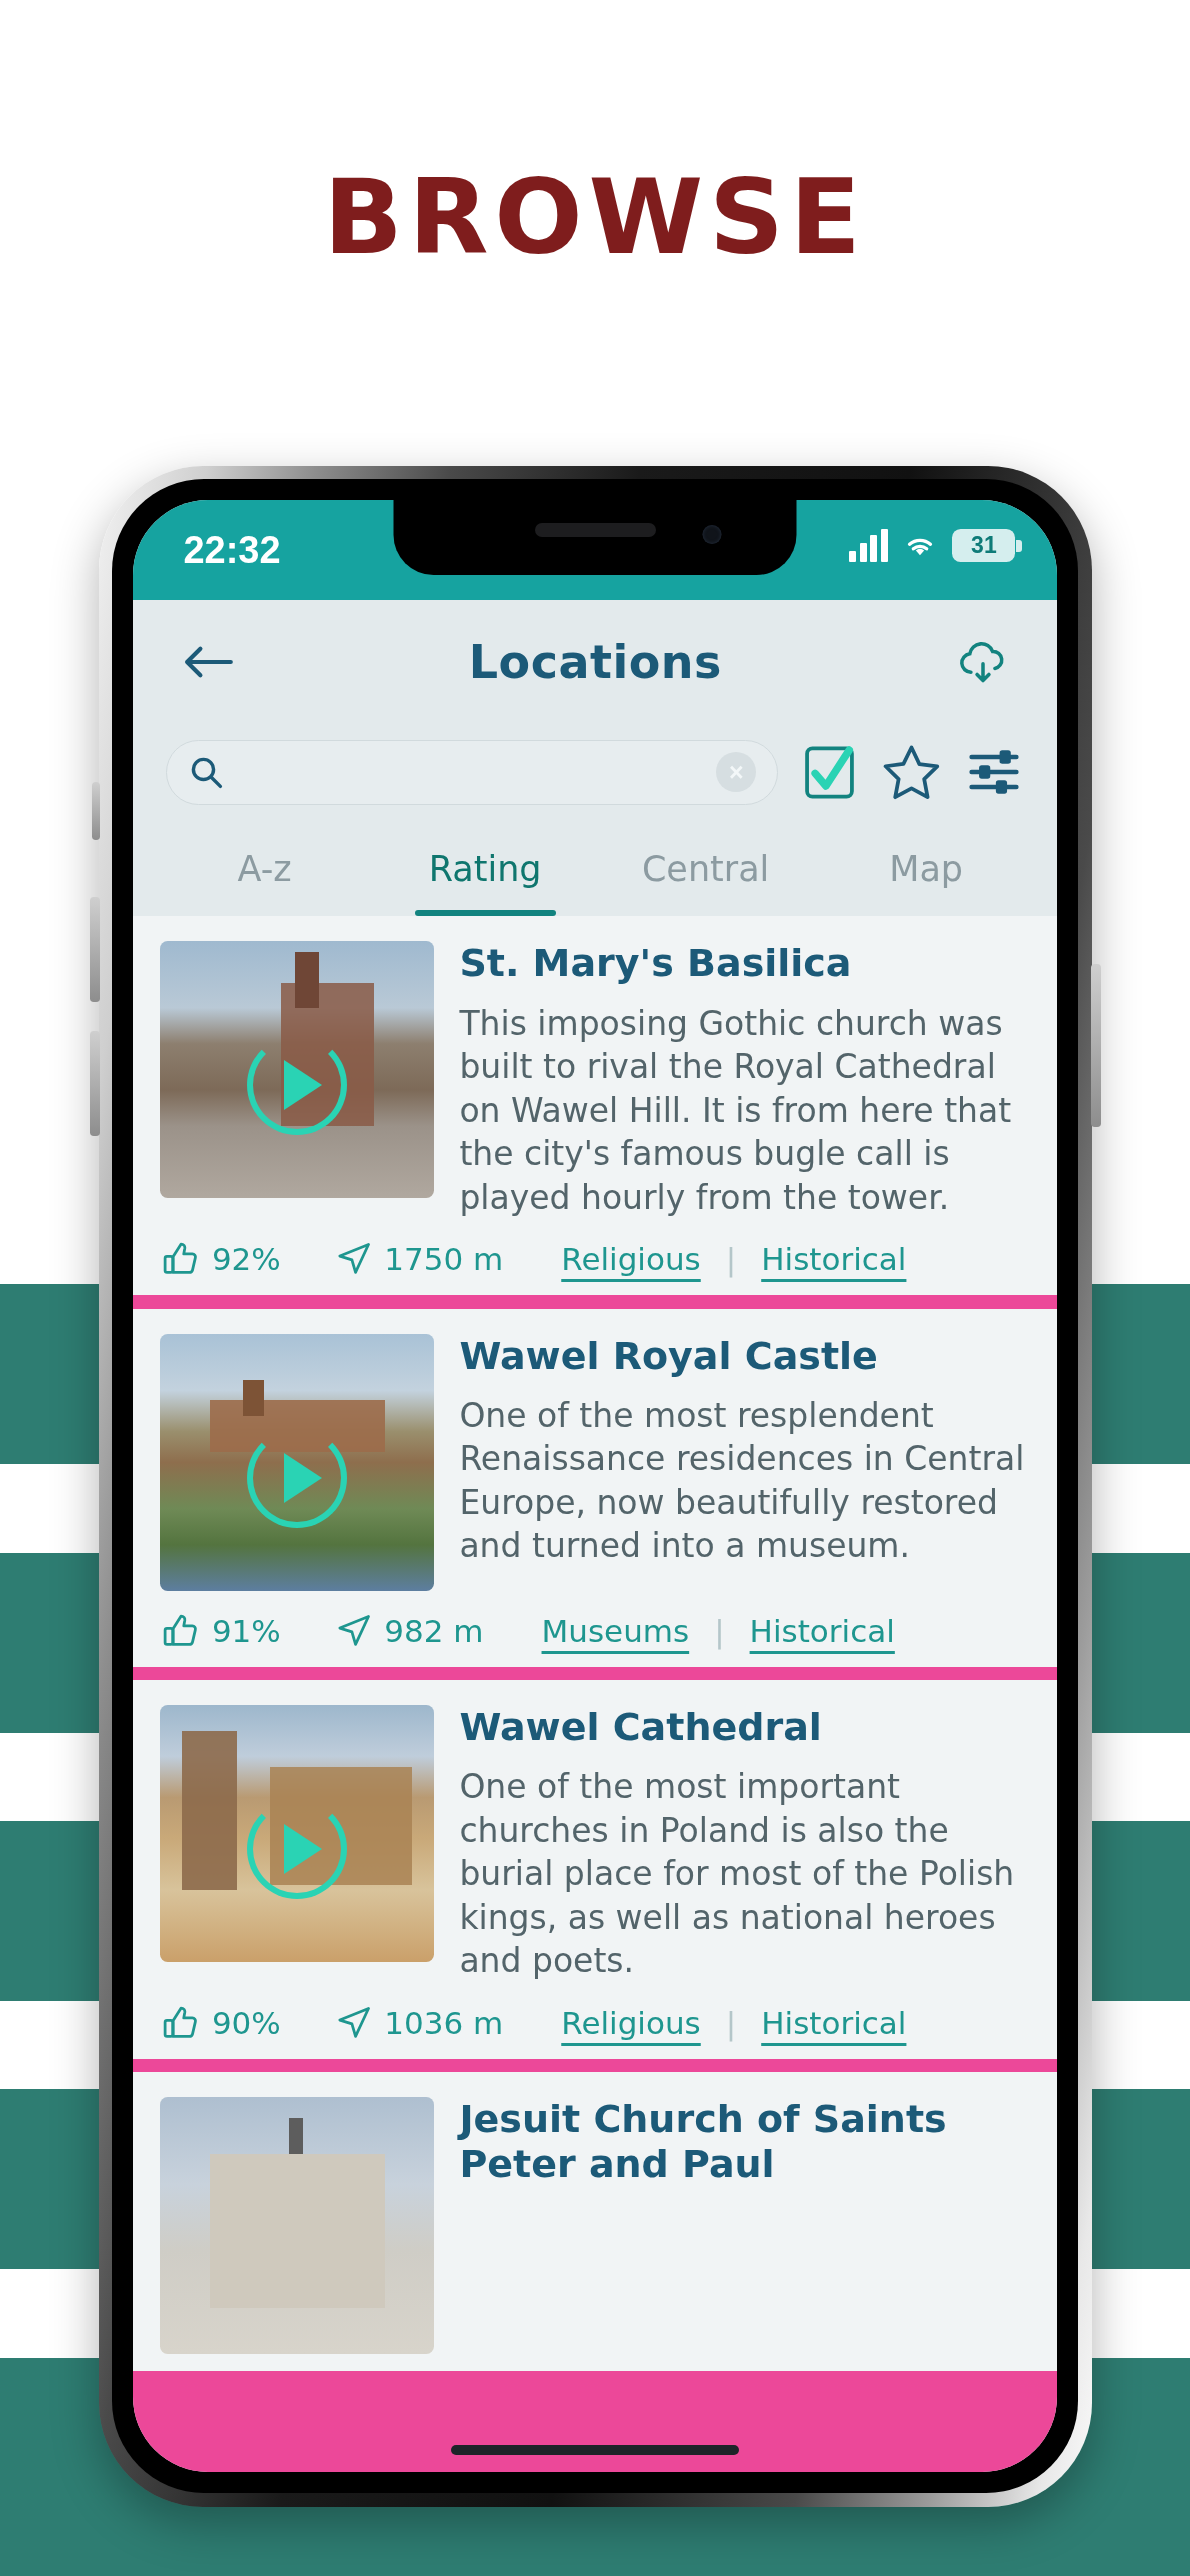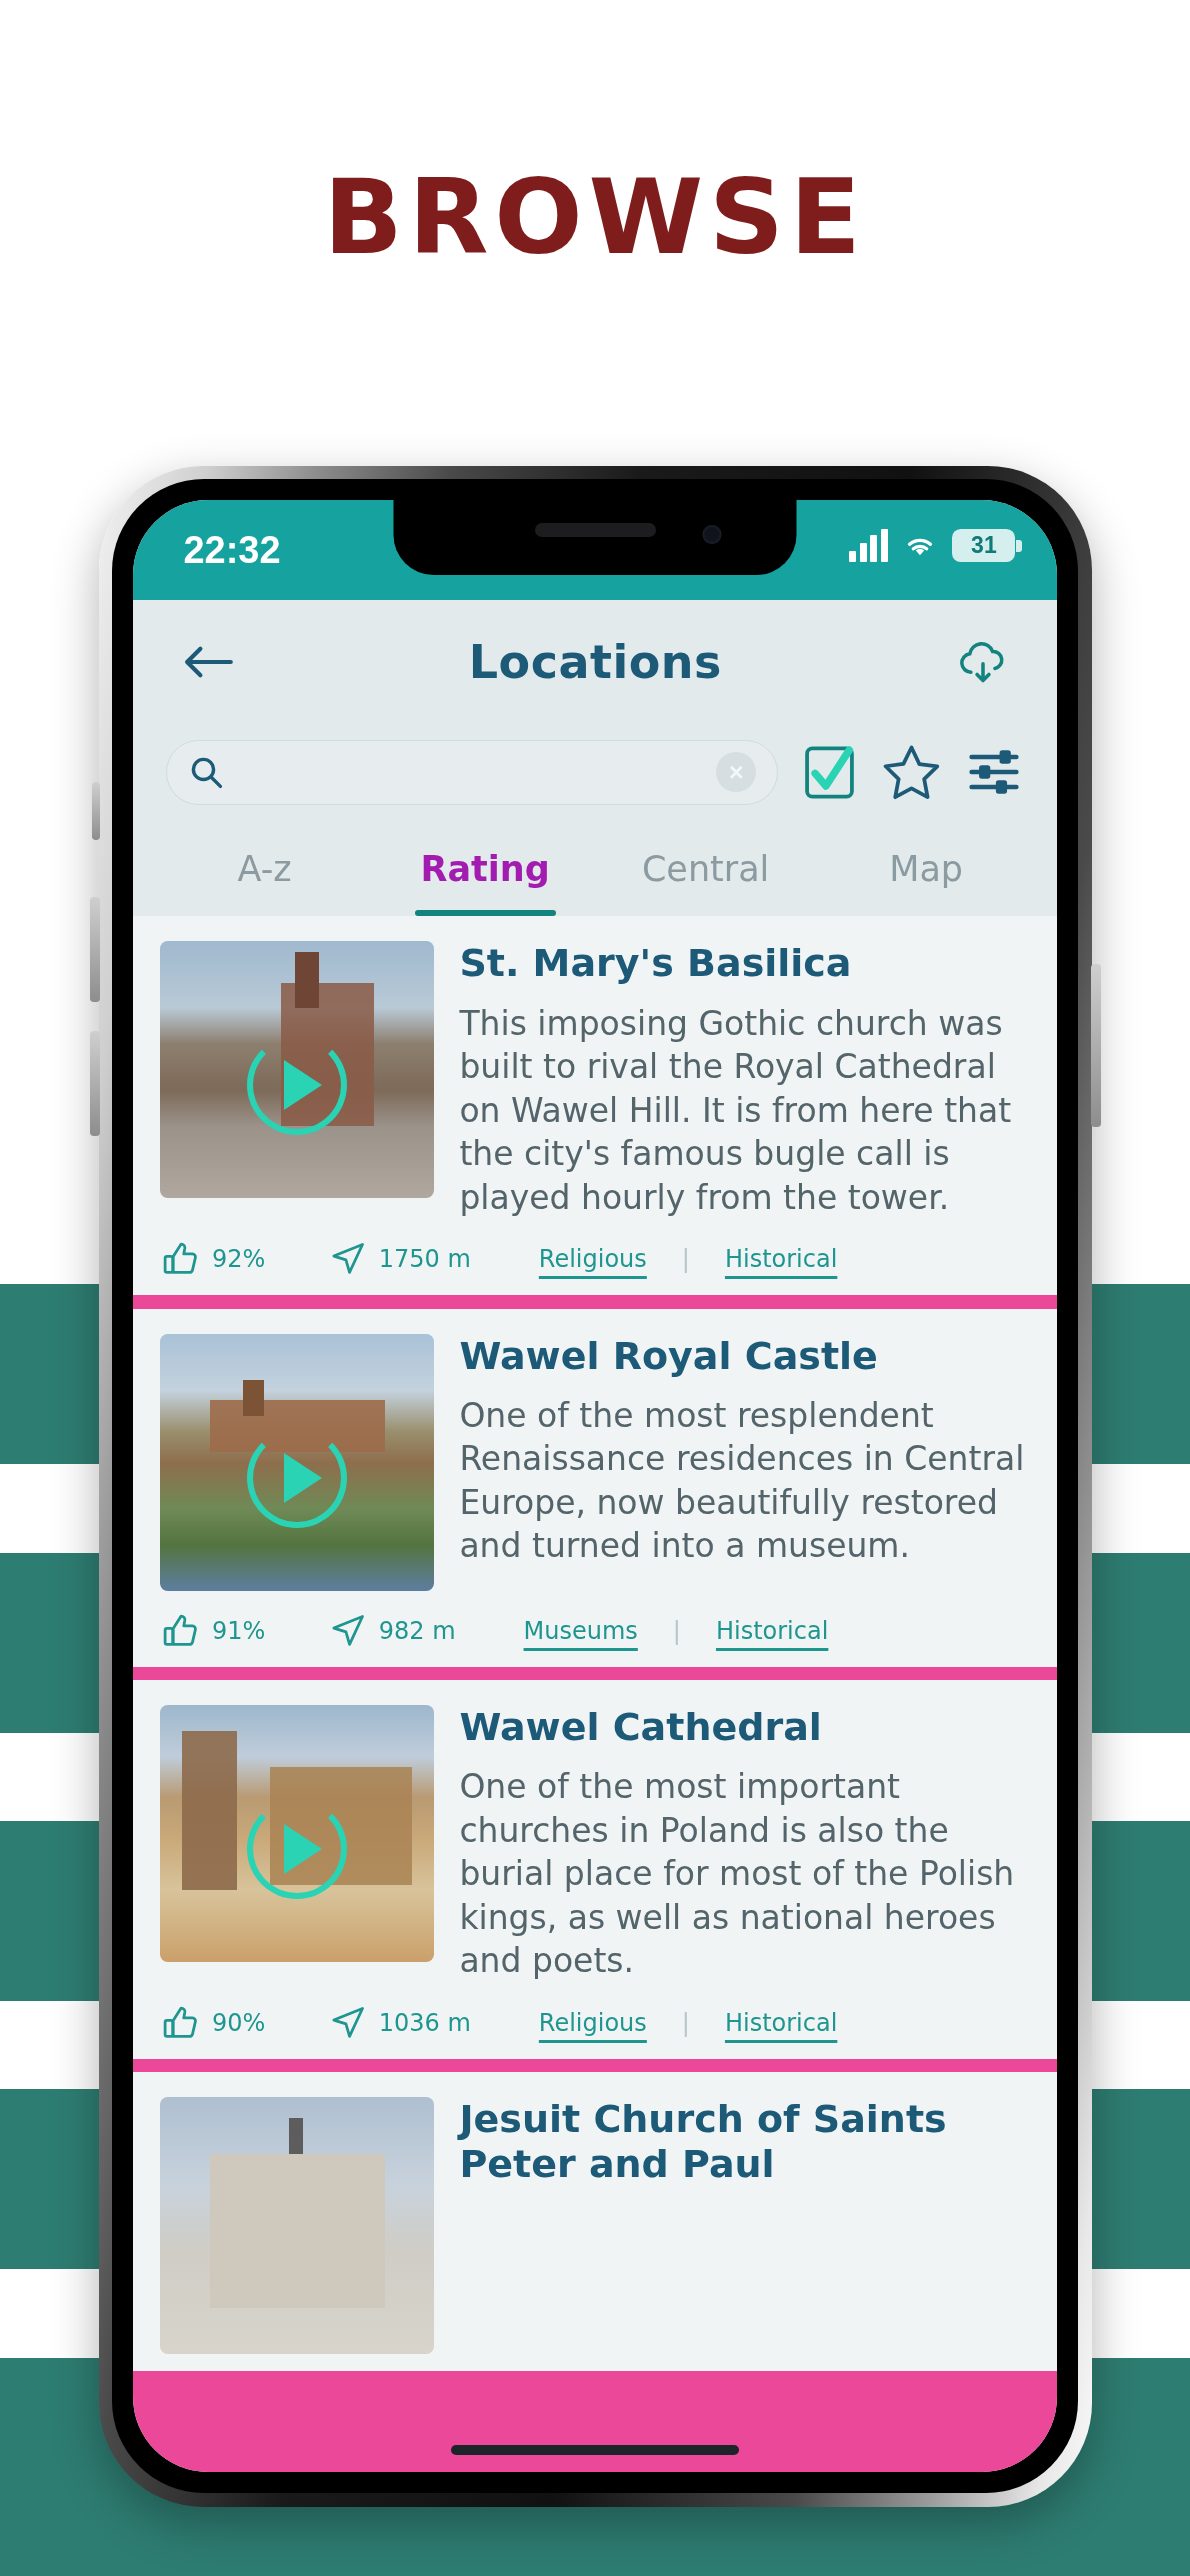--- a/index.html
+++ b/index.html
@@ -144,21 +144,21 @@
   .tabs {
     position: absolute; left: 0; top: 322px; width: 924px; height: 94px;
     background: #e3eaec; z-index: 10;
     display: flex; align-items: stretch; padding: 0 21px;
   }
   .tab {
     flex: 1; display:flex; align-items:center; justify-content:center;
     font-size: 35px; color: #8c9ba1; position: relative; cursor:pointer;
     font-family: "DejaVu Sans", sans-serif;
   }
-  .tab.active { color: #a21caf; font-weight: 700; }
+  .tab.active { color: #0f766e; font-weight: 400; }
   .tab.active::after {
     content:""; position:absolute; left: 18%; right: 18%; bottom: 0;
     height: 6.7px; background: #12837f; border-radius: 3.8px;
   }
 
   
   .list {
     position: absolute; left: 0; top: 416px; width: 924px; height: 1556px;
     background: #ec4899; overflow: hidden; z-index: 5;
   }
@@ -188,22 +188,22 @@
   .card-title {
     font-size: 38px; font-weight: 700; color: #1c5a78;
     font-family: "DejaVu Sans", sans-serif;
     margin-bottom: 15.3px; line-height: 1.18;
   }
   .card-desc {
     font-size: 33px; color: #53646a; line-height: 1.32;
     font-family: "DejaVu Sans", sans-serif;
   }
   .card-meta {
-    display: flex; align-items: center; gap: 14px; padding: 21px 29px 0 29px;
-    color: #1e968f; font-size: 24px;
+    display: flex; align-items: center; gap: 4px; padding: 21px 29px 0 29px;
+    color: #1e968f; font-size: 31px;
     font-family: "DejaVu Sans", sans-serif;
   }
   .meta-item { display: flex; align-items: center; gap: 11.5px; }
   .meta-rating { margin-right: 50px; }
   .meta-dist { margin-right: 54px; }
   .tag {
     text-decoration: underline; text-underline-offset: 8.6px;
     text-decoration-thickness: 2.9px; cursor: pointer; color: #1e968f;
   }
   .tag-sep { color: #b4c6c9; margin: 0 21px; }

